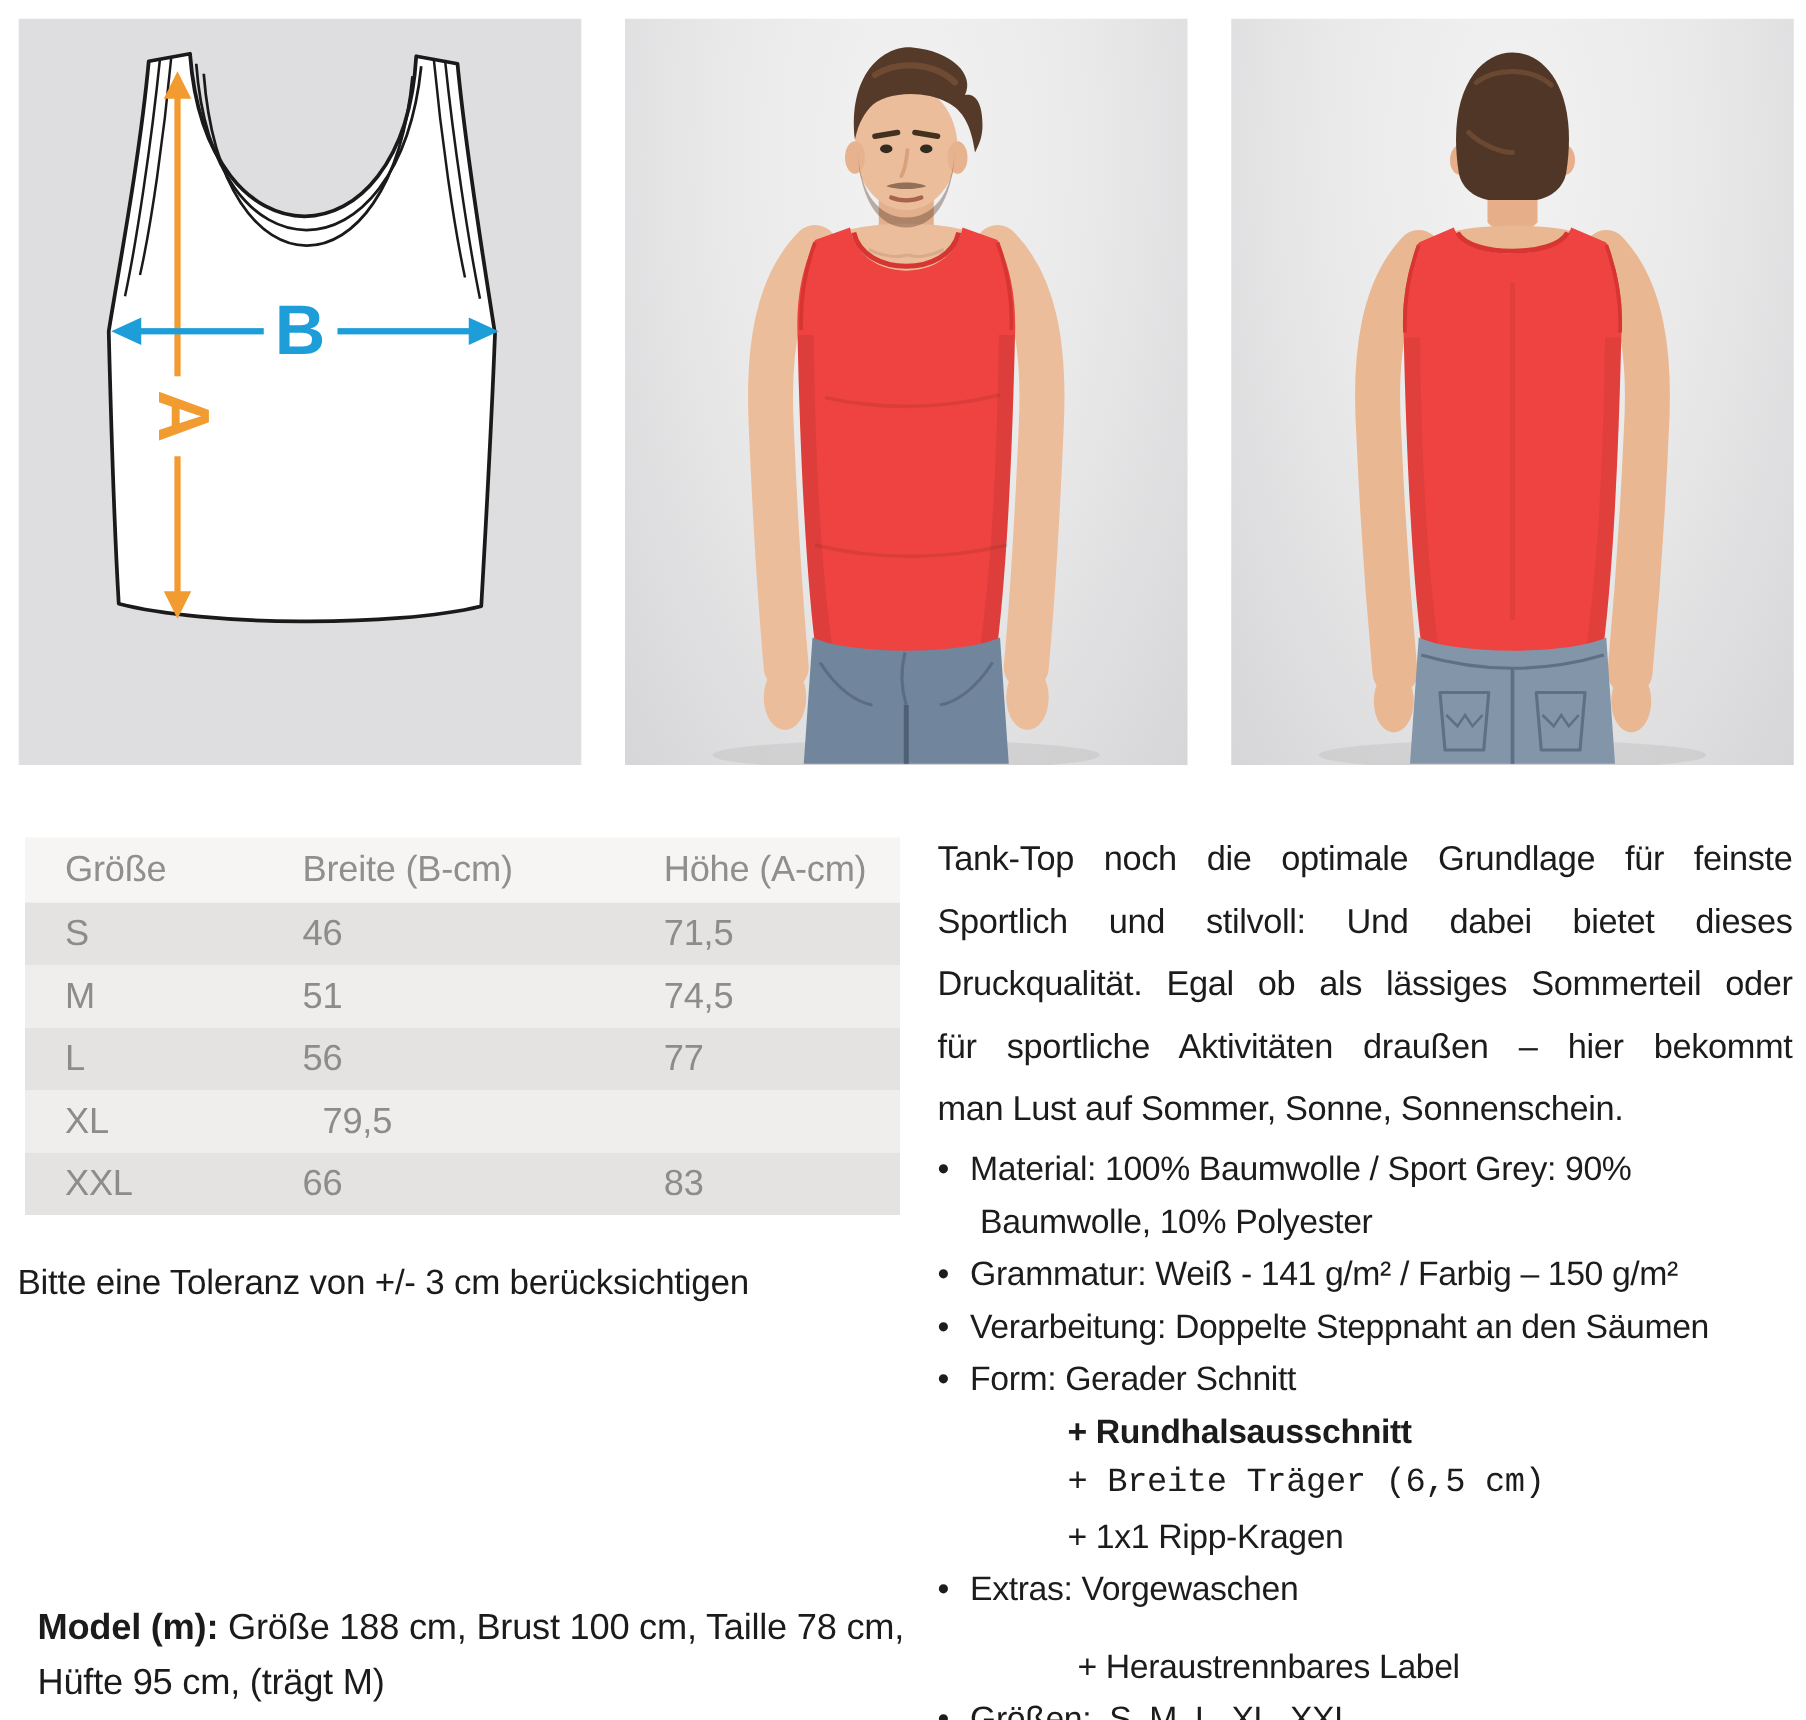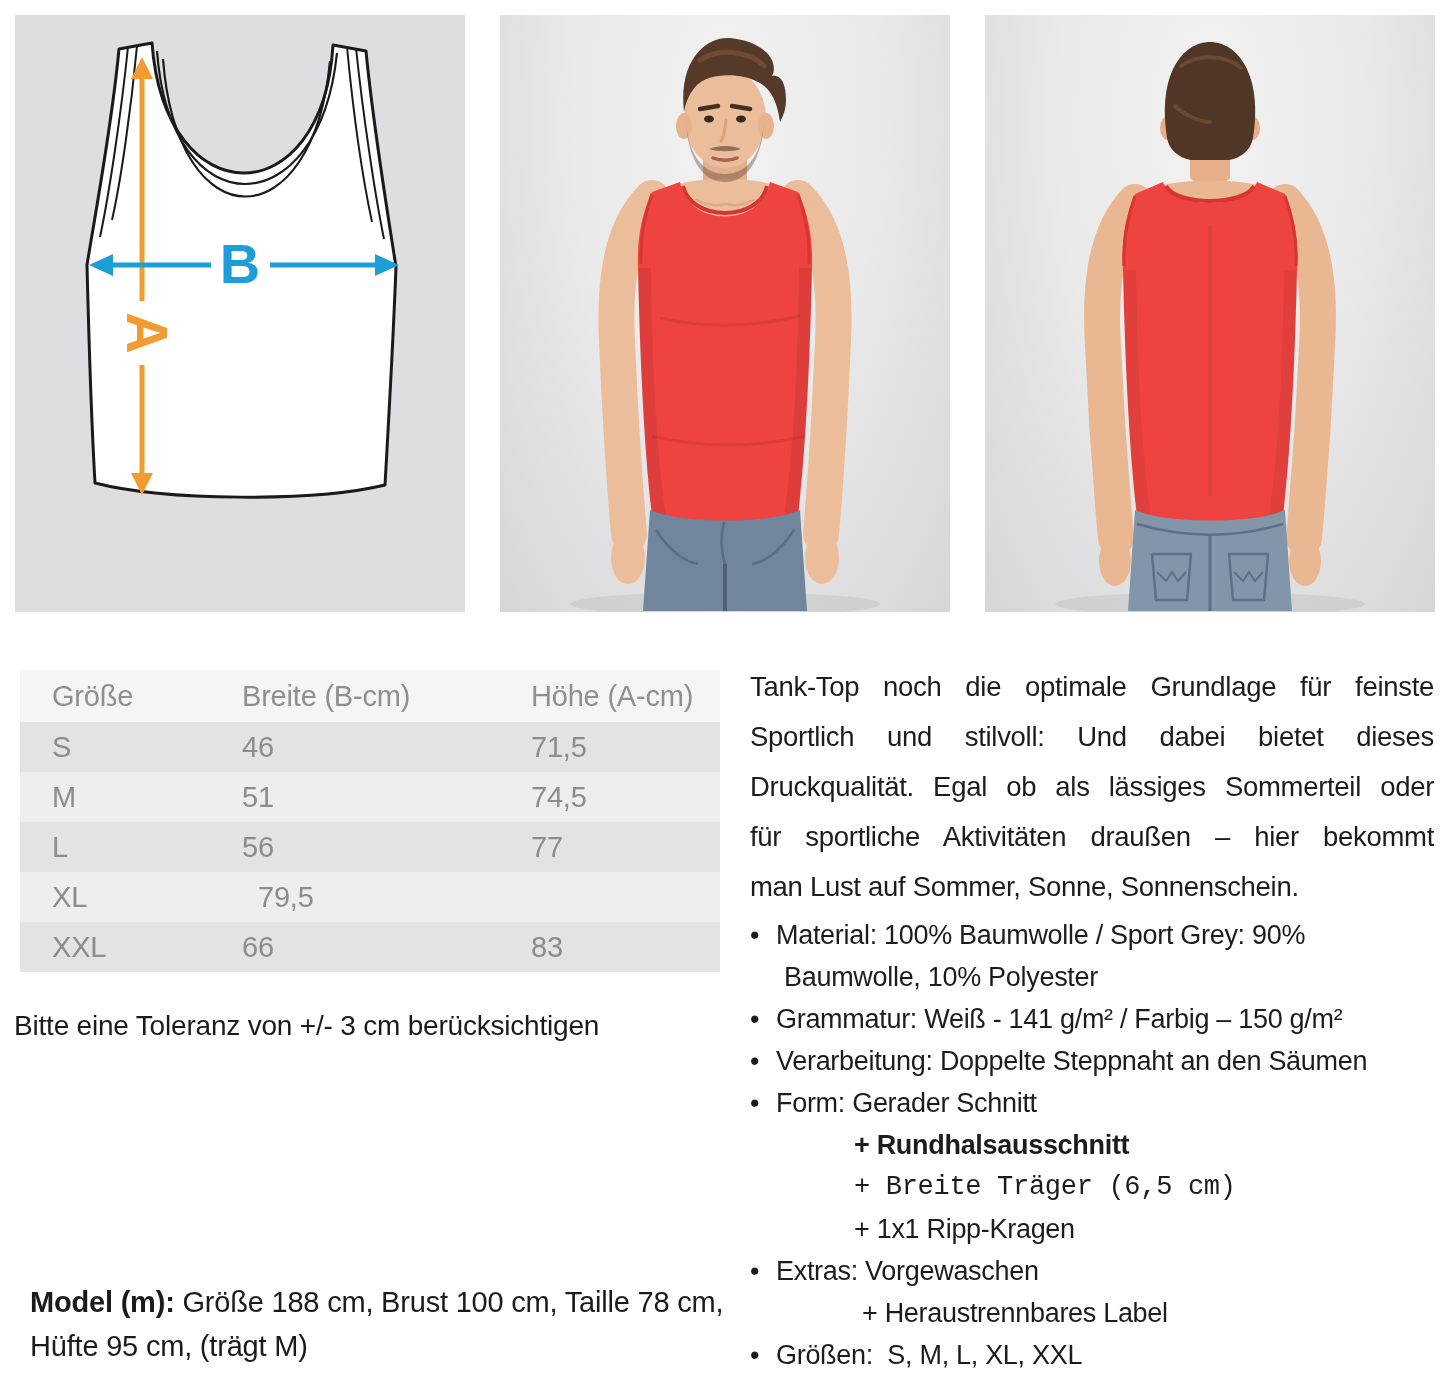--- a/index.html
+++ b/index.html
@@ -239,21 +239,21 @@
       <div class="bline" style="padding-left: 104px; font-family: Liberation Mono, monospace;">
         <span class="btxt">+ Breite Träger (6,5 cm)</span>
       </div>
       <div class="bline" style="padding-left: 104px;">
         <span class="btxt">+ 1x1 Ripp-Kragen</span>
       </div>
       <div class="bline" style="padding-left: 0px;">
         <span class="bmark">•</span>
         <span class="btxt">Extras: Vorgewaschen</span>
       </div>
-      <div class="bline" style="padding-left: 112px;">
+      <div class="bline" style="padding-left: 112px; margin-top: 20px;">
         <span class="btxt">+ Heraustrennbares Label</span>
       </div>
       <div class="bline" style="padding-left: 0px;">
         <span class="bmark">•</span>
         <span class="btxt">Größen:  S, M, L, XL, XXL</span>
       </div>
     </div>
 </div>
 
 </body></html>

